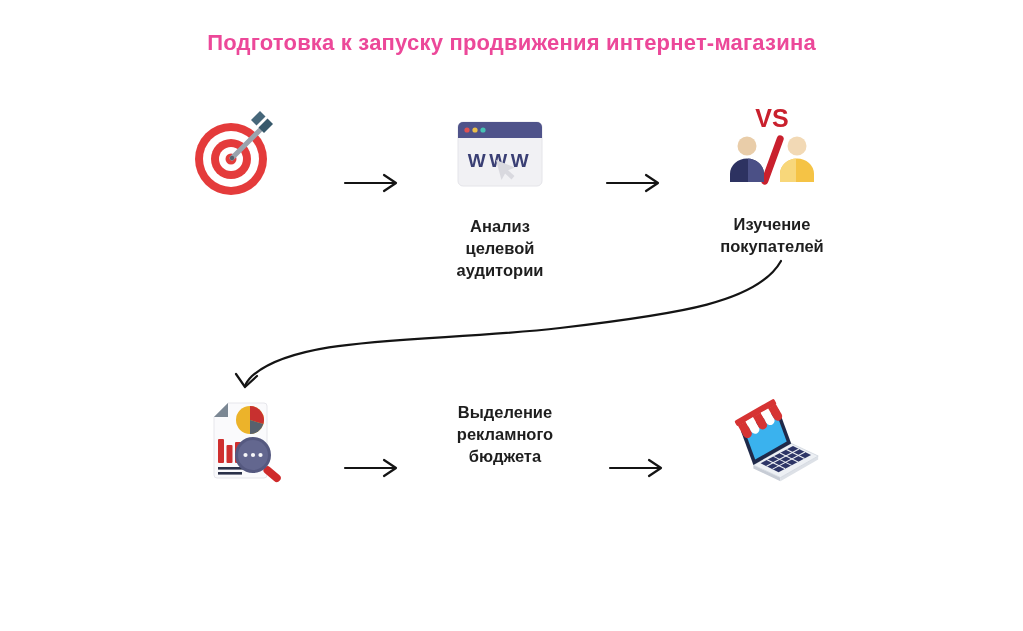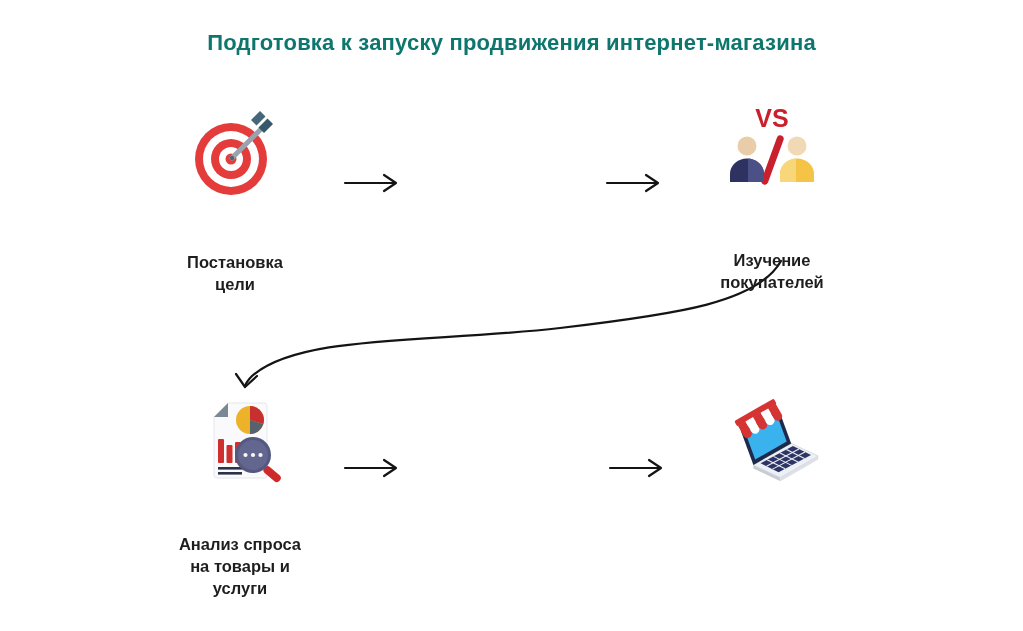--- a/index.html
+++ b/index.html
@@ -1,20 +1,20 @@
 <!DOCTYPE html>
 <html><head>
 <meta charset="utf-8">
 <style>
   html,body{margin:0;padding:0;background:#fff;}
   .canvas{position:relative;width:1023px;height:631px;background:#ffffff;overflow:hidden;
           font-family:"Liberation Sans","DejaVu Sans",sans-serif;}
   .title{position:absolute;top:30px;left:0;width:100%;text-align:center;
-         font-size:22px;font-weight:700;color:#0f766e;letter-spacing:.2px;}
-  .step{position:absolute;width:200px;display:flex;flex-direction:column;align-items:center;gap:36px;}
+         font-size:22px;font-weight:700;color:#ec4899;letter-spacing:.2px;}
+  .step{position:absolute;width:200px;display:flex;flex-direction:column;align-items:center;}
   .iconbox{display:flex;align-items:center;justify-content:center;}
   .row1 .iconbox{height:104px;}
   .row2 .iconbox{height:96px;}
   .label{margin-top:10px;font-size:16.5px;line-height:1.32;font-weight:600;color:#1e1e1e;
          text-align:center;white-space:pre-line;}
   #s1{left:135px;top:102px}
   #s2{left:400px;top:102px}
   #s3{left:672px;top:100px}
   #s4{left:140px;top:392px}
   #s5{left:405px;top:392px}
@@ -61,24 +61,38 @@
         <circle cx="43" cy="52" r="28" fill="#ffffff"></circle>
         <circle cx="43" cy="52" r="20" fill="#e43b3b"></circle>
         <circle cx="43" cy="52" r="12" fill="#ffffff"></circle>
         <circle cx="43" cy="52" r="5.5" fill="#e43b3b"></circle>
         <line x1="44" y1="51" x2="73" y2="22" stroke="#9aa3ad" stroke-width="5" stroke-linecap="round"></line>
         <circle cx="44" cy="51" r="2.2" fill="#54616d"></circle>
         <polygon points="63,13 72,4 77.5,9.5 68.5,18.5" fill="#46677a"></polygon>
         <polygon points="70.5,20.5 79.5,11.5 85,17 76,26" fill="#37586b"></polygon>
       </svg>
     </div>
-    <div class="label">Постановка
-цели</div>
   </div>
 
+  <div class="step row1" id="s2">
+    <div class="iconbox">
+      <svg width="100" height="80" viewBox="0 0 100 80">
+        <rect x="8" y="8" width="84" height="64" rx="5" fill="#f1f1f4" stroke="#e4e4e9"></rect>
+        <path d="M8,13 a5,5 0 0 1 5,-5 h74 a5,5 0 0 1 5,5 v11 h-84 z" fill="#4f538a"></path>
+        <circle cx="17" cy="16" r="2.6" fill="#e05252"></circle>
+        <circle cx="25" cy="16" r="2.6" fill="#ecc04a"></circle>
+        <circle cx="33" cy="16" r="2.6" fill="#46c2b2"></circle>
+        <text x="50" y="53" text-anchor="middle" font-size="19" font-weight="700" fill="#3a3f74" letter-spacing="3.5">WWW</text>
+        <path d="M46,46 l5.5,20 l3.6,-6.4 l6.4,5.8 l3,-3.4 l-6.4,-5.8 l6.8,-2.8 z" fill="#d9d9df"></path>
+      </svg>
+    </div>
+    <div class="label">Анализ
+целевой
+аудитории</div>
+  </div>
 
   <div class="step row1" id="s3">
     <div class="iconbox">
       <svg width="104" height="104" viewBox="0 0 104 104">
         <defs>
           <clipPath id="p3L">
               <path d="M10,82 v-8 a17,15.5 0 0 1 34,0 v8 z"></path>
             </clipPath>
           <clipPath id="p3R">
               <path d="M60,82 v-8 a17,15.5 0 0 1 34,0 v8 z"></path>
@@ -111,26 +125,26 @@
         <rect x="47" y="49" width="6" height="21" rx="1" fill="#cf2f2f"></rect>
         <rect x="30" y="74" width="32" height="2.6" fill="#2b3149"></rect>
         <rect x="30" y="79" width="24" height="2.6" fill="#2b3149"></rect>
         <rect x="76" y="72" width="20" height="8" rx="4" fill="#cf2a2a" transform="rotate(40 78 76)"></rect>
         <circle cx="65" cy="62" r="16.5" fill="#63678f" stroke="#555980" stroke-width="3"></circle>
         <circle cx="57.5" cy="62" r="2.1" fill="#ffffff" opacity=".95"></circle>
         <circle cx="65" cy="62" r="2.1" fill="#ffffff" opacity=".95"></circle>
         <circle cx="72.5" cy="62" r="2.1" fill="#ffffff" opacity=".95"></circle>
       </svg>
     </div>
-    <div class="label">Анализ спроса
-на товары и
-услуги</div>
   </div>
 
   <div class="step row2" id="s5">
+    <div class="label">Выделение
+рекламного
+бюджета</div>
   </div>
 
   <div class="step row2" id="s6">
     <div class="iconbox">
       <svg width="108" height="90" viewBox="0 0 120 100">
         <polygon points="36,80 66,94 66,98 36,84" fill="#c7ccd5"></polygon>
         <polygon points="66,94 108,70 108,74 66,98" fill="#dde1e7"></polygon>
         <polygon points="36,80 78,56 108,70 66,94" fill="#edf0f4" stroke="#d3d8e0" stroke-width="1"></polygon>
         <polygon points="44,78 80,59 100,69 64,88" fill="#2d3566"></polygon>
         <g stroke="#eceff3" stroke-width="1.2">

